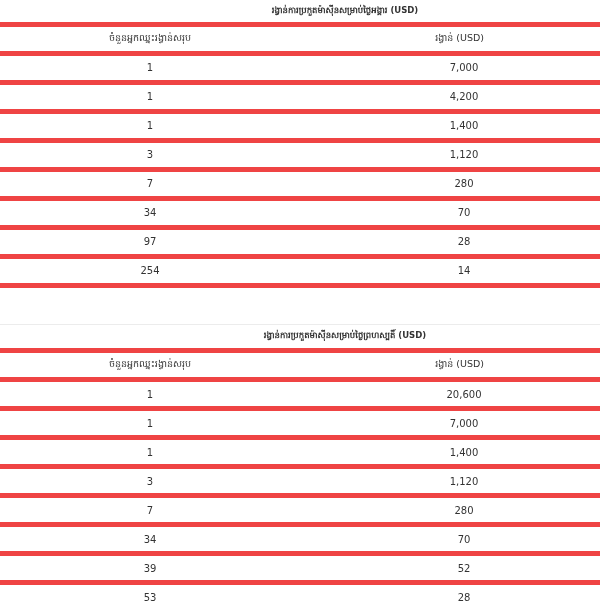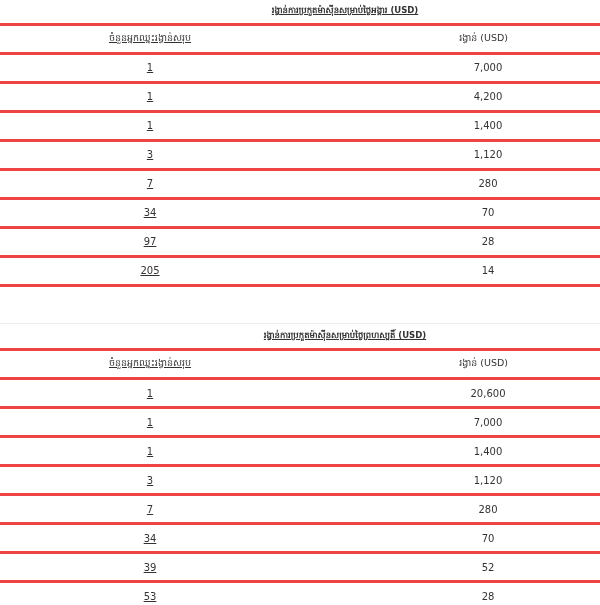--- a/index.html
+++ b/index.html
@@ -12,24 +12,23 @@
       color: #333333;
     }
     .prize-table {
       width: 600px;
       border-collapse: collapse;
       table-layout: fixed;
     }
     .prize-table td, .prize-table th {
       font-weight: normal;
       font-size: 10px;
-      border-bottom: 3px solid #ef4444;
+      border-bottom: 5px solid #ef4444;
       vertical-align: middle;
       white-space: nowrap;
-      text-decoration: underline;
     }
     .title-row td {
       height: 24px;
       text-align: center;
       font-size: 8.5px;
       font-weight: bold;
       padding-left: 90px;
     }
     .header-row th {
       height: 29px;
@@ -37,21 +36,21 @@
     }
     .data-row td {
       height: 29px;
     }
     .col-winners {
       width: 190px;
       text-align: center;
     }
     .col-prize {
       text-align: right;
-      padding-right: 92px;
+      padding-right: 116px;
     }
     .header-row th.col-winners { text-align: center; }
     .header-row th.col-prize { text-align: right; }
     .prize-col-inner { display: inline-block; min-width: 40px; text-align: center; }
     .table-gap { height: 37px; border-bottom: 1px solid #ececec; }
     #table-2 .title-row td { height: 26px; }
   </style>
 </head>
 <body>
 
@@ -86,21 +85,21 @@
   </tr>
   <tr class="data-row">
     <td class="col-winners">34</td>
     <td class="col-prize"><span class="prize-col-inner">70</span></td>
   </tr>
   <tr class="data-row">
     <td class="col-winners">97</td>
     <td class="col-prize"><span class="prize-col-inner">28</span></td>
   </tr>
   <tr class="data-row">
-    <td class="col-winners">205</td>
+    <td class="col-winners">254</td>
     <td class="col-prize"><span class="prize-col-inner">14</span></td>
   </tr>
 </tbody>
   </table>
 
 <div class="table-gap"></div>
 
 <table class="prize-table" id="table-2">
   <tbody>
       <tr class="title-row">

